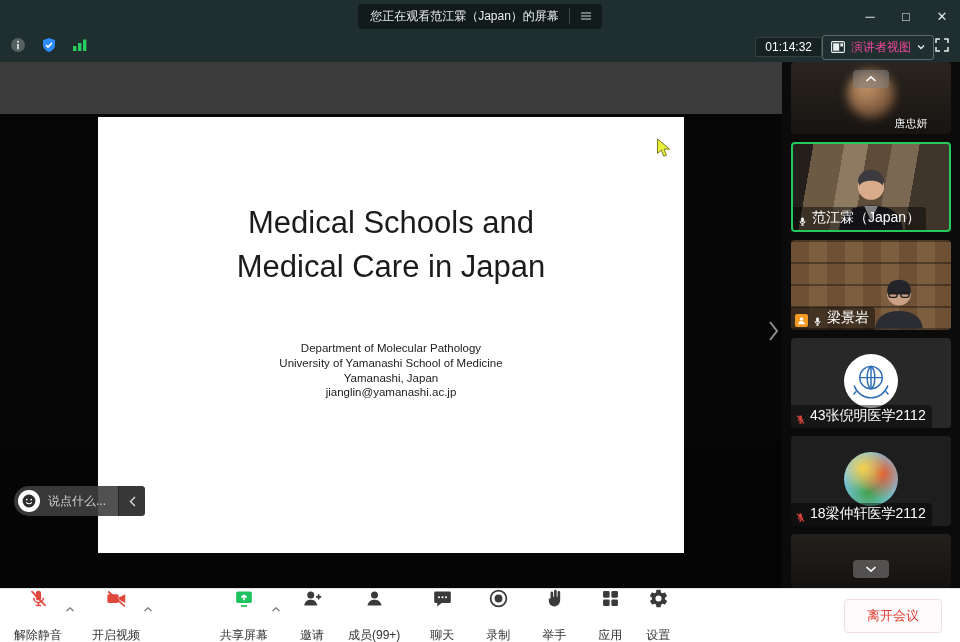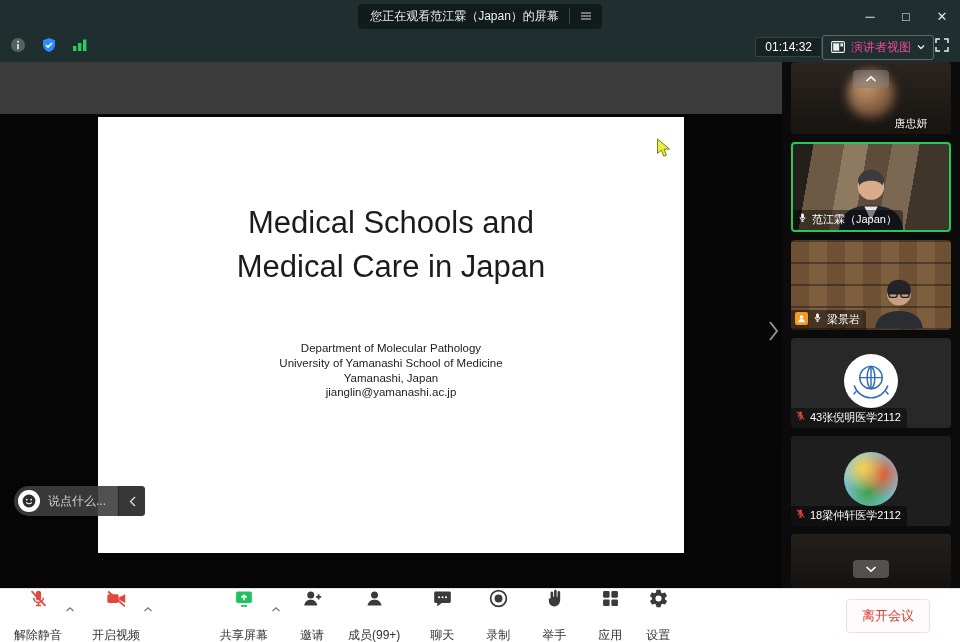--- a/index.html
+++ b/index.html
@@ -44,22 +44,22 @@
     align-items:center;justify-content:center;}
   .chat-text{color:#cfcfcf;font-size:12px;padding:0 12px 0 8px;}
   .chat-collapse{width:26px;height:30px;display:flex;align-items:center;justify-content:center;
     border-left:1px solid rgba(0,0,0,.35);background:rgba(52,52,52,.9);border-radius:0 4px 4px 0;}
 
   
   .sidebar{position:absolute;top:62px;right:0;width:178px;height:526px;background:#0b0b0b;}
   .tile{position:absolute;left:9px;width:160px;border-radius:4px;overflow:hidden;
     background:#1a1a1a;box-sizing:border-box;}
   .tile.active{border:2px solid #25c95b;}
-  .name-bar{position:absolute;left:0;bottom:0;display:flex;align-items:flex-start;gap:4px;
-    padding:2px 6px 3px 4px;background:rgba(0,0,0,.45);font-size:11px;color:#fff;
+  .name-bar{position:absolute;left:0;bottom:0;display:flex;align-items:flex-end;gap:4px;
+    padding:2px 6px 3px 4px;background:rgba(0,0,0,.45);font-size:14px;color:#fff;
     border-radius:0 4px 0 0;white-space:nowrap;}
   .center-name{position:absolute;bottom:3px;width:100%;text-align:center;font-size:11px;color:#fff;
     text-shadow:0 1px 2px #000;}
   .scroll-btn{position:absolute;left:50%;transform:translateX(-50%);width:36px;height:18px;
     background:rgba(130,130,130,.55);border-radius:4px;display:flex;align-items:center;justify-content:center;}
   .blur-avatar{position:absolute;left:56px;top:8px;width:48px;height:48px;border-radius:50%;
     background:radial-gradient(circle at 40% 35%,#c9996b,#6b4a33 75%);filter:blur(5px);}
   .tile1-bg{background:linear-gradient(180deg,#2b2520,#171411);padding-left:40px;}
   .tile2-bg{background:linear-gradient(100deg,#241f1b 0%,#241f1b 12%,#6d5a44 12%,#6d5a44 30%,
     #8d7a60 30%,#8d7a60 44%,#5d4c3a 44%,#5d4c3a 58%,#7a6853 58%,#7a6853 74%,#3f352a 74%);}
@@ -79,22 +79,22 @@
   .avatar-badge{width:13px;height:13px;border-radius:2px;background:#f59a23;display:inline-flex;
     align-items:center;justify-content:center;}
 
   
   .bottombar{position:absolute;bottom:0;left:0;right:0;height:54px;background:#ffffff;
     border-top:1px solid #e3e3e3;display:flex;align-items:stretch;box-sizing:border-box;}
   .bb-item{display:flex;flex-direction:column;align-items:center;justify-content:center;gap:18px;
     padding:0 8px;font-size:12px;color:#333;position:relative;cursor:default;}
   .bb-item .ic{height:22px;display:flex;align-items:flex-end;}
   .bb-caret{position:absolute;right:-5px;top:13px;}
-  .leave-btn{margin-left:auto;align-self:center;margin-right:30px;color:#e0392f;font-size:13px;
-    border:1px solid #eedede;background:#fdfbfb;border-radius:4px;padding:7px 15px;}
+  .leave-btn{margin-left:auto;align-self:center;margin-right:18px;color:#e0392f;font-size:13px;
+    border:1px solid #eedede;background:#fdfbfb;border-radius:4px;padding:7px 22px;}
   .m-l6{margin-left:6px;}.m-l8{margin-left:8px;}.m-l14{margin-left:14px;}
   .m-l16{margin-left:16px;}.m-l64{margin-left:64px;}
 </style>
 </head>
 <body>
 
 <div class="window">
 
   <div class="titlebar">
     <div class="tb-pill">

